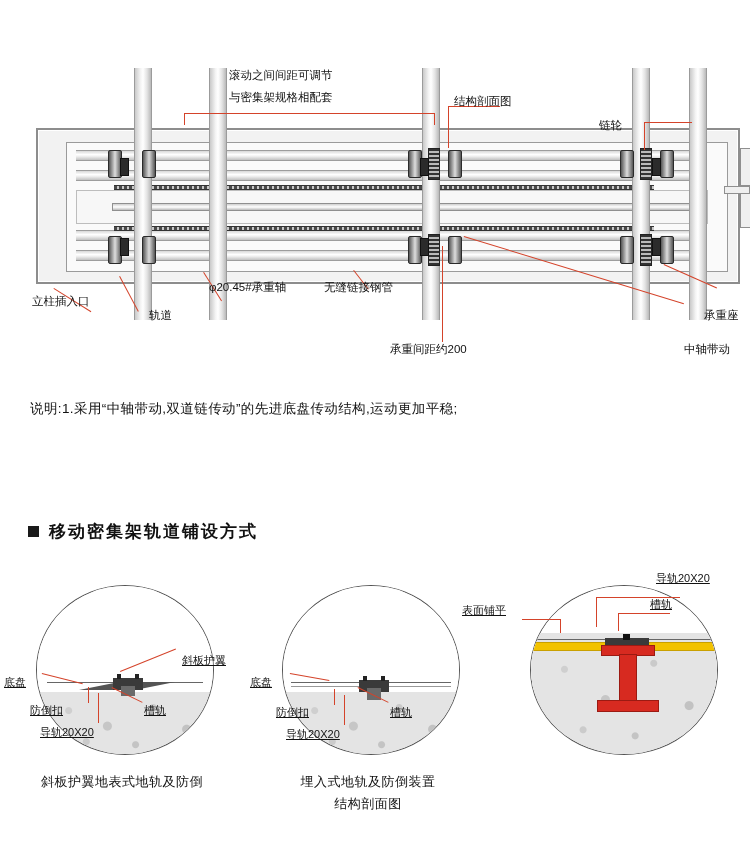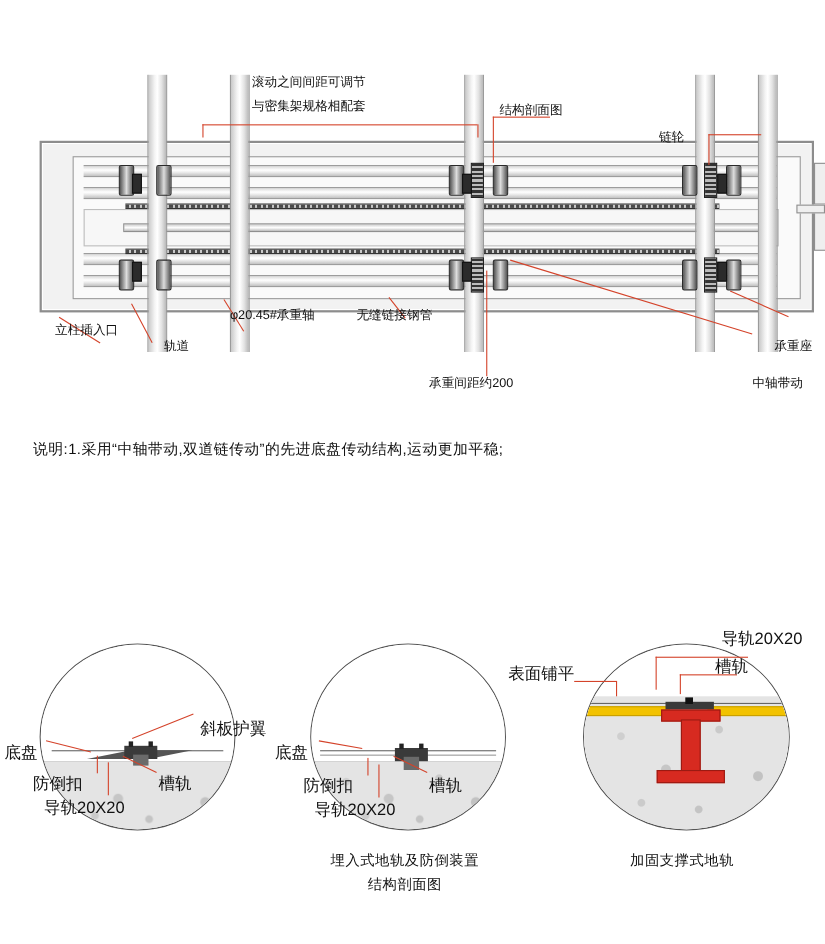--- a/index.html
+++ b/index.html
@@ -45,21 +45,21 @@
   #head2 .title { letter-spacing: 2px; font-size: 17px; }
 
   
   .lbl {
     position: absolute;
     font-size: 11.5px;
     color: #111;
     white-space: nowrap;
     line-height: 1.35;
   }
-  .lbl.sm { font-size: 15px; }
+  .lbl.sm { font-size: 11px; text-decoration: underline; }
   .leader {
     position: absolute;
     background: #d4432a;
     height: 1px;
     transform-origin: 0 0;
   }
 
   
   #fig1 {
     position: absolute;
@@ -334,33 +334,37 @@
     <div class="leader" style="left:418px; top:206px; width:1px; height:96px;"></div>
 
     <div class="leader" style="left:640px; top:224px; width:58px; transform:rotate(24deg);"></div>
     <div class="leader" style="left:440px; top:196px; width:230px; transform:rotate(17deg);"></div>
 
     <div class="lbl" style="left:205px; top:28px;">滚动之间间距可调节</div>
     <div class="lbl" style="left:205px; top:50px;">与密集架规格相配套</div>
     <div class="lbl" style="left:430px; top:54px;">结构剖面图</div>
     <div class="lbl" style="left:575px; top:78px;">链轮</div>
 
-    <div class="lbl" style="left:26px;   top:254px;">立柱插入口</div>
+    <div class="lbl" style="left:8px;   top:254px;">立柱插入口</div>
     <div class="lbl" style="left:125px; top:268px;">轨道</div>
     <div class="lbl" style="left:185px; top:240px;">φ20.45#承重轴</div>
     <div class="lbl" style="left:300px; top:240px;">无缝链接钢管</div>
     <div class="lbl" style="left:366px; top:302px;">承重间距约200</div>
     <div class="lbl" style="left:680px; top:268px;">承重座</div>
     <div class="lbl" style="left:660px; top:302px;">中轴带动</div>
   </div>
 
   <div id="notes">
     <div class="l1">说明:1.采用“中轴带动,双道链传动”的先进底盘传动结构,运动更加平稳;</div>
   </div>
 
+  <div class="section-head" id="head2">
+    <span class="sq"></span>
+    <span class="title">移动密集架轨道铺设方式</span>
+  </div>
 
   <div id="fig2">
 
     <div class="detail" id="d1">
       <div class="ellipse">
         <div class="floor-top"></div>
         <div class="floor-sep"></div>
         <div class="concrete"></div>
 
         <div class="slab-line" style="left:10px; top:96px; width:156px;"></div>
@@ -380,20 +384,21 @@
       <div class="leader" style="left:110px; top:112px; width:34px; transform:rotate(26deg);"></div>
       <div class="leader" style="left:96px; top:118px; width:1px; height:30px;"></div>
 
       <div class="lbl sm" style="left:2px;   top:100px;">底盘</div>
       <div class="lbl sm" style="left:180px; top:78px;">斜板护翼</div>
       <div class="lbl sm" style="left:28px;  top:128px;">防倒扣</div>
       <div class="lbl sm" style="left:142px; top:128px;">槽轨</div>
       <div class="lbl sm" style="left:38px;  top:150px;">导轨20X20</div>
 
       <div class="caption">
+        <div>斜板护翼地表式地轨及防倒</div>
       </div>
     </div>
 
     <div class="detail" id="d2">
       <div class="ellipse">
         <div class="floor-top"></div>
         <div class="floor-sep"></div>
         <div class="concrete"></div>
 
         <div class="slab-line" style="left:8px; top:96px; width:160px;"></div>
@@ -442,18 +447,17 @@
       <div class="leader" style="left:60px;  top:44px; width:1px; height:14px;"></div>
       <div class="leader" style="left:22px;  top:44px; width:38px;"></div>
       <div class="leader" style="left:118px; top:38px; width:1px; height:18px;"></div>
       <div class="leader" style="left:118px; top:38px; width:52px;"></div>
 
       <div class="lbl sm" style="left:156px; top:-4px;">导轨20X20</div>
       <div class="lbl sm" style="left:-38px; top:28px;">表面铺平</div>
       <div class="lbl sm" style="left:150px; top:22px;">槽轨</div>
 
       <div class="caption">
-        <div>加固支撑式地轨</div>
       </div>
     </div>
 
   </div>
 </div>
 
 </body></html>

